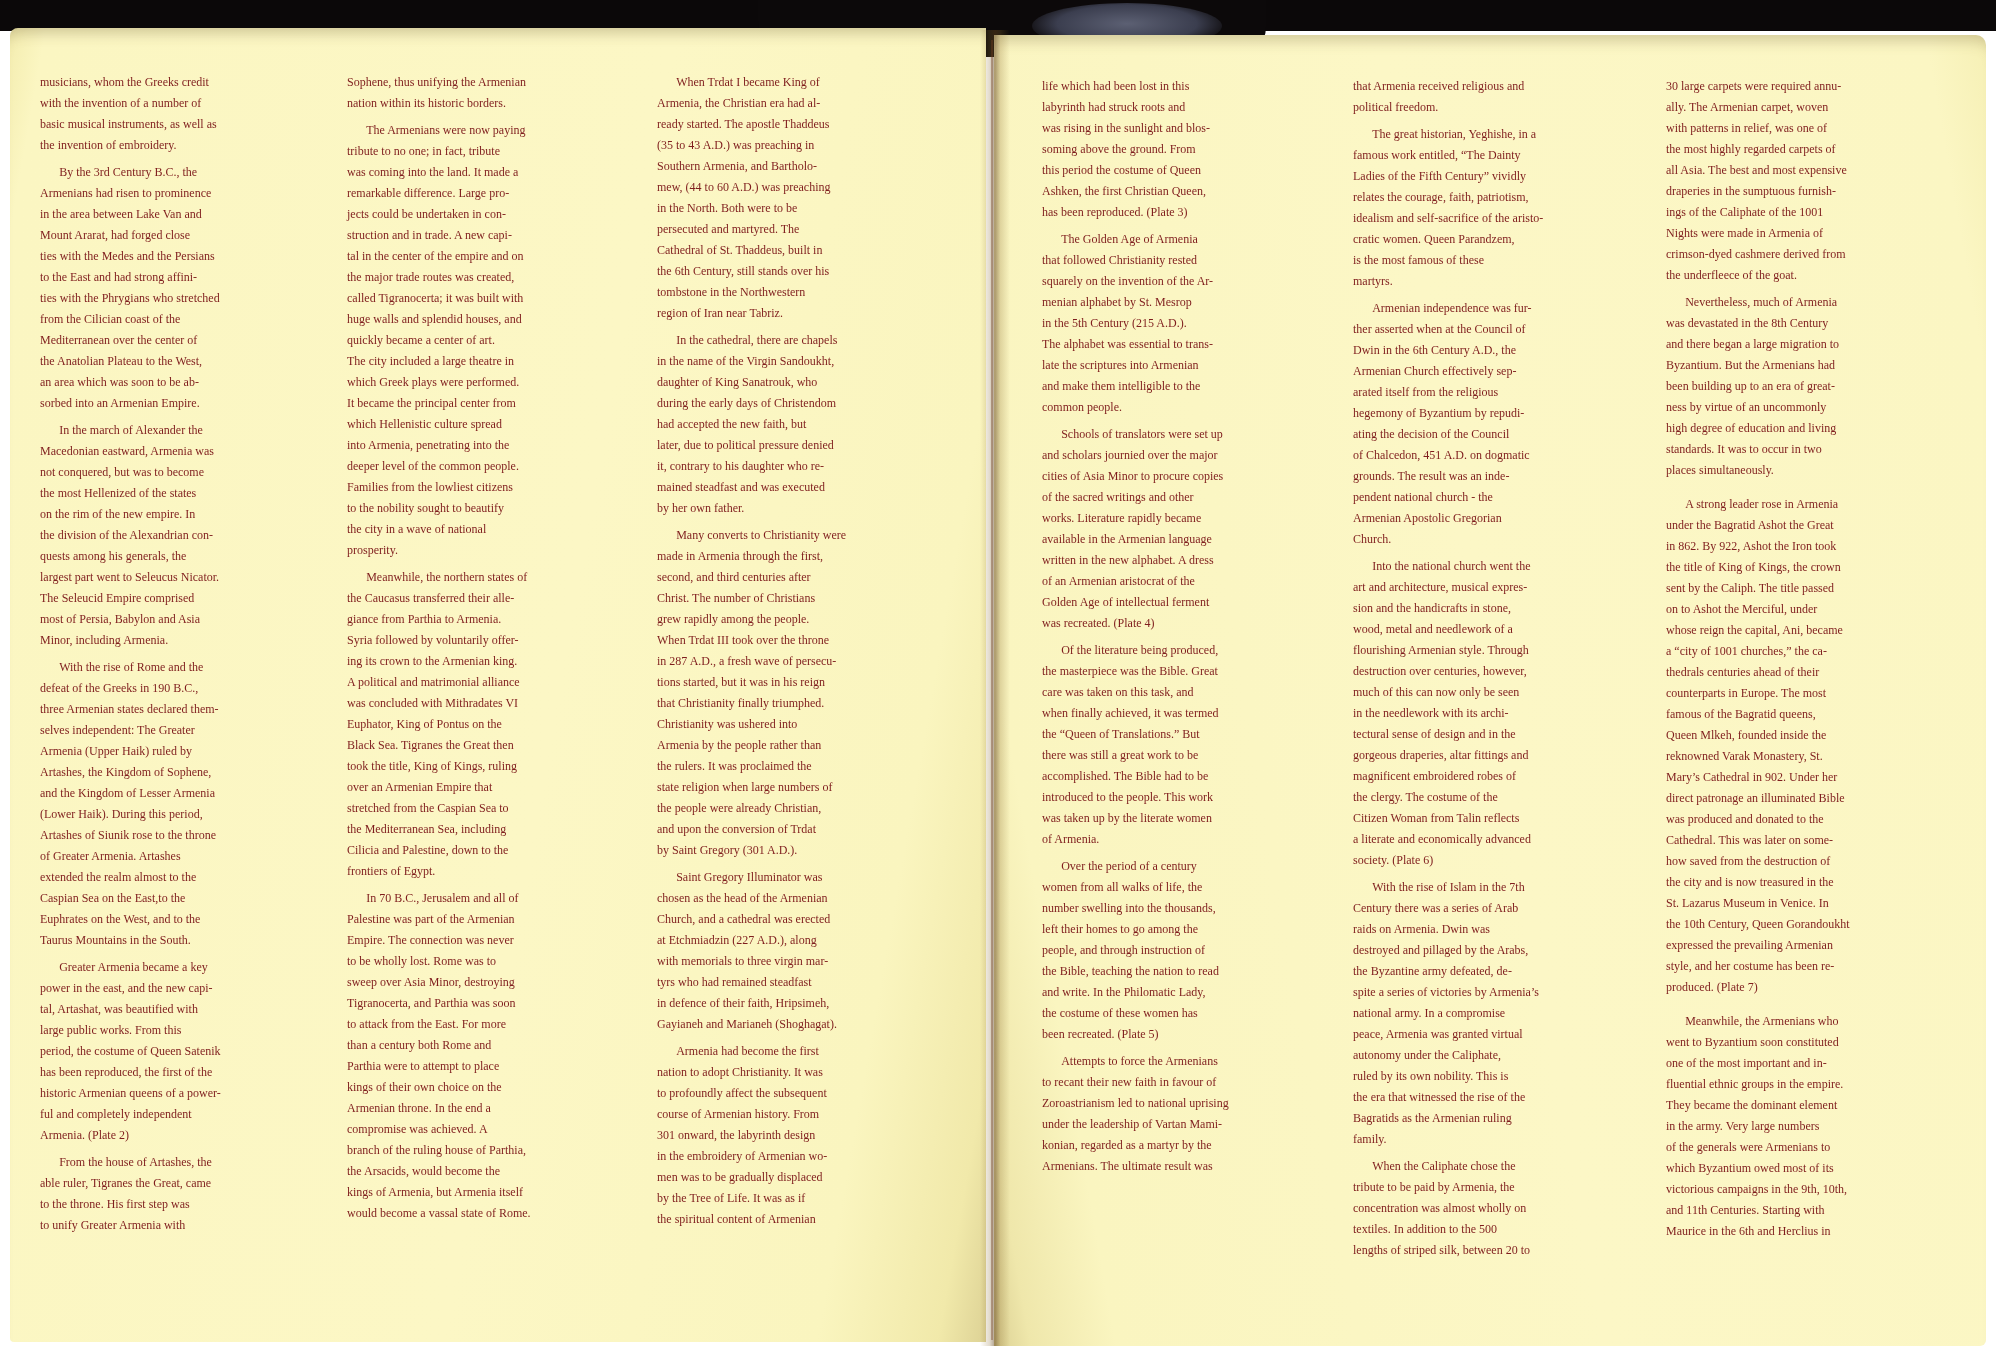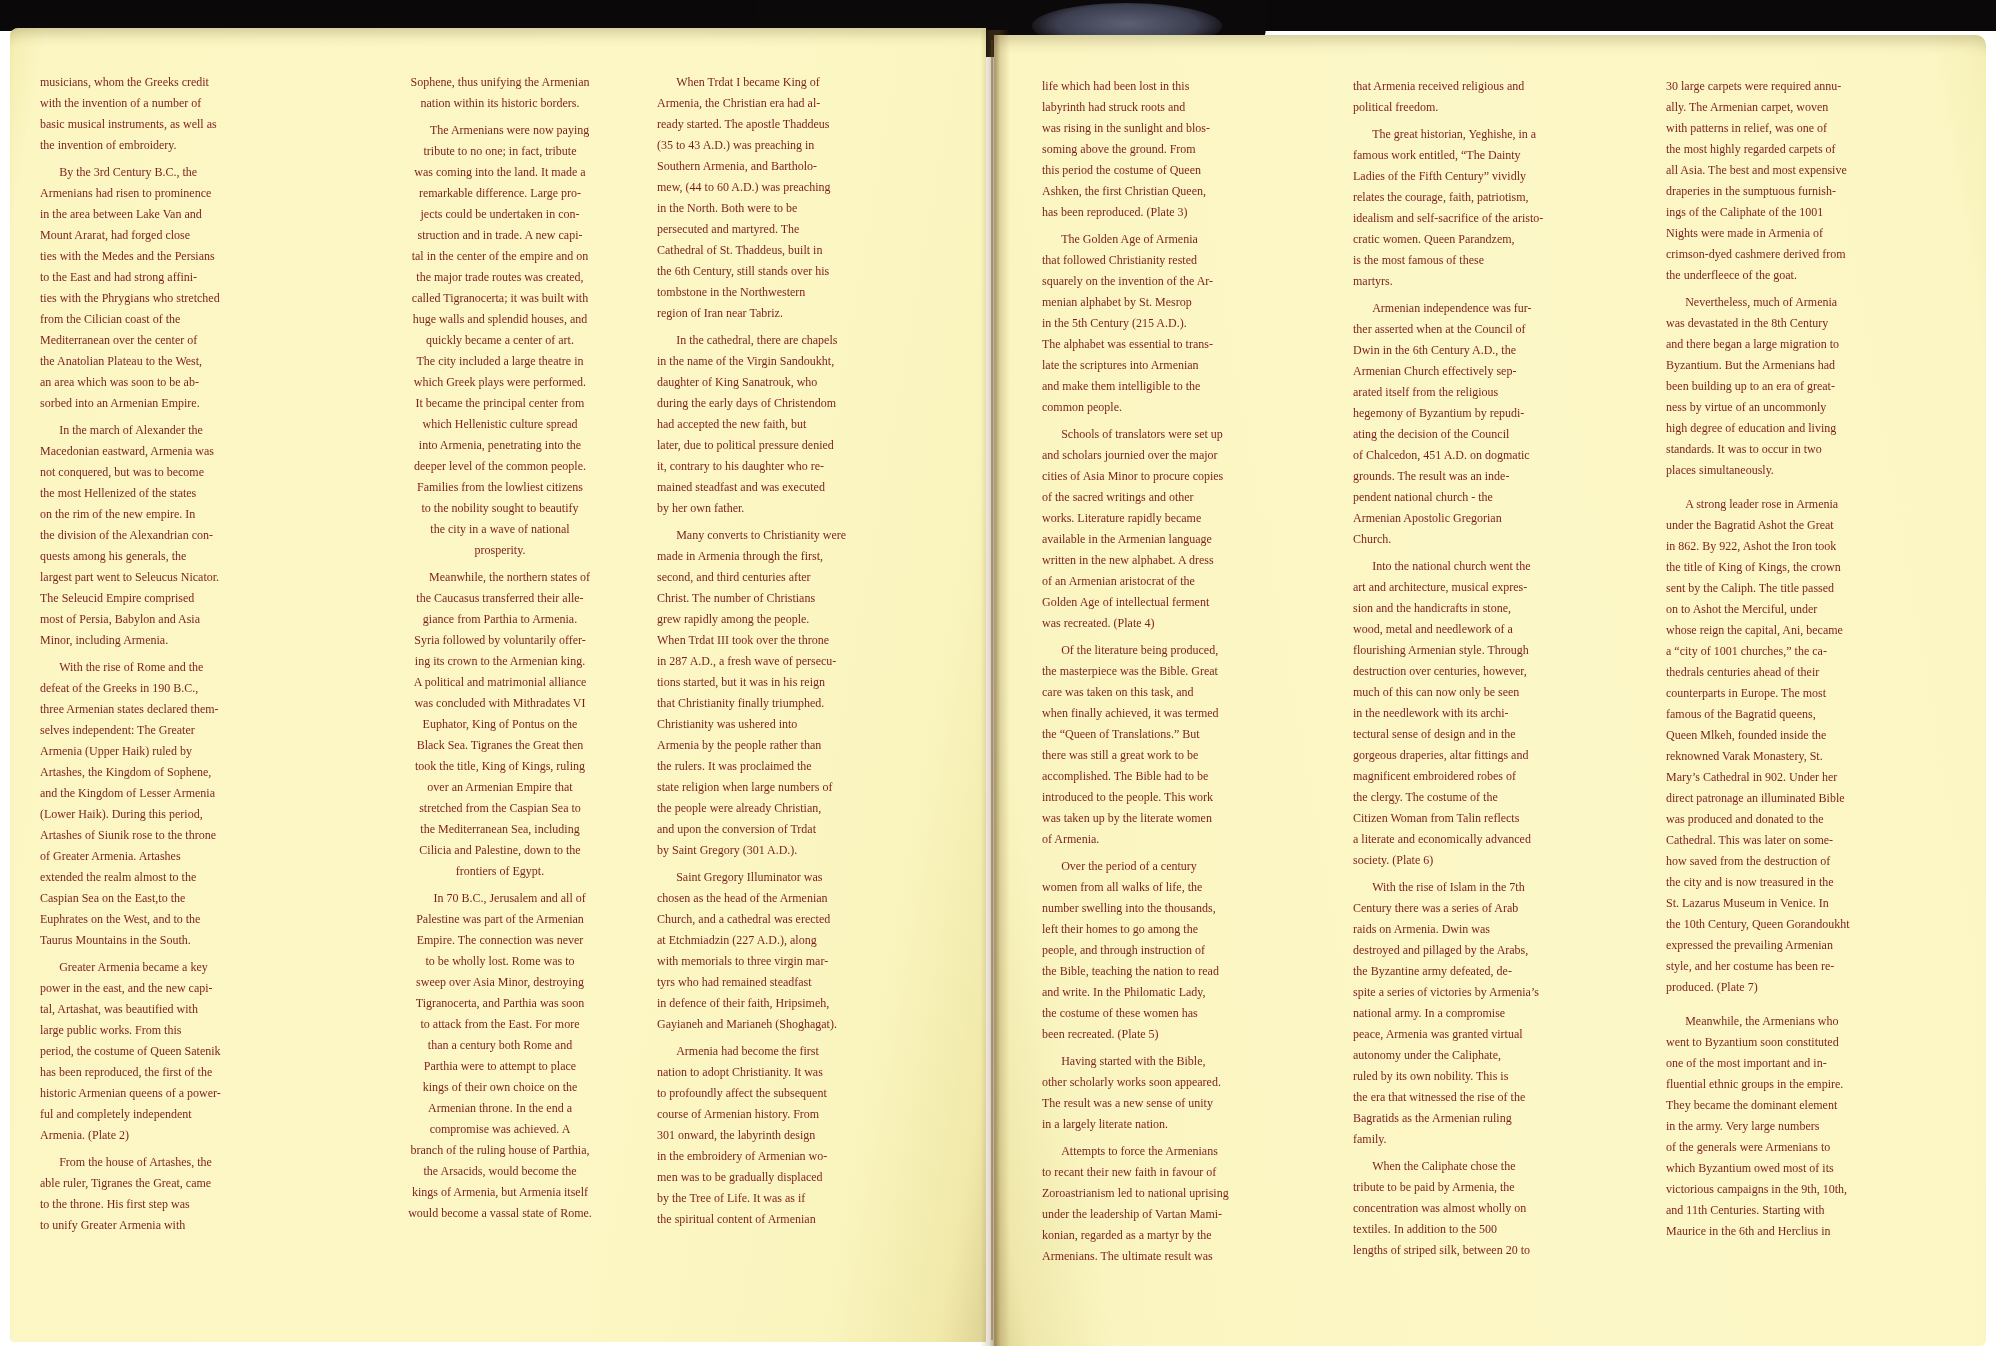--- a/index.html
+++ b/index.html
@@ -28,21 +28,21 @@
     background:linear-gradient(to right,rgba(140,110,50,0) 0%,rgba(140,110,50,.25) 32%,rgba(95,65,28,.5) 50%,rgba(140,110,50,.25) 68%,rgba(140,110,50,0) 100%);}
   .gutter-line{position:absolute;left:991px;top:40px;width:2px;height:1300px;background:rgba(112,62,34,.38);}
   .col{
     position:absolute;top:72px;width:306px;
     color:#7f1d1d;font-size:12px;line-height:21px;
   }
   .col p{margin:0 0 6px 0;white-space:pre-line;}
   .col p.ind{text-indent:1.6em;}
   .col p.gap-lg{margin-top:13px;}
   .col-1{left:40px;}
-  .col-2{left:347px;text-align:center;}
+  .col-2{left:347px;}
   .col-3{left:657px;}
   .col-4{left:1042px;top:76px;}
   .col-5{left:1353px;top:76px;}
   .col-6{left:1666px;top:76px;}
 </style>
 </head>
 <body>
 
 <div class="spread">
   <div class="top-band"></div>
@@ -264,24 +264,20 @@
 of Armenia.</p>
     <p class="para ind">Over the period of a century
 women from all walks of life, the
 number swelling into the thousands,
 left their homes to go among the
 people, and through instruction of
 the Bible, teaching the nation to read
 and write.  In the Philomatic Lady,
 the costume of these women has
 been recreated.  (Plate 5)</p>
-    <p class="para ind">Having started with the Bible,
-other scholarly works soon appeared.
-The result was a new sense of unity
-in a largely literate nation.</p>
     <p class="para ind">Attempts to force the Armenians
 to recant their new faith in favour of
 Zoroastrianism led to national uprising
 under the leadership of Vartan Mami-
 konian, regarded as a martyr by the
 Armenians.  The ultimate result was</p>
   </div>
 
   <div class="col col-5">
     <p class="para">that Armenia received religious and

